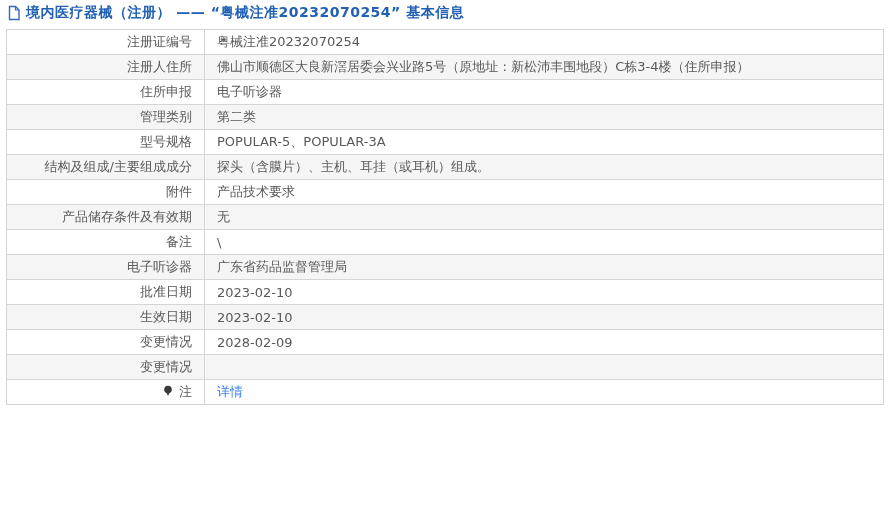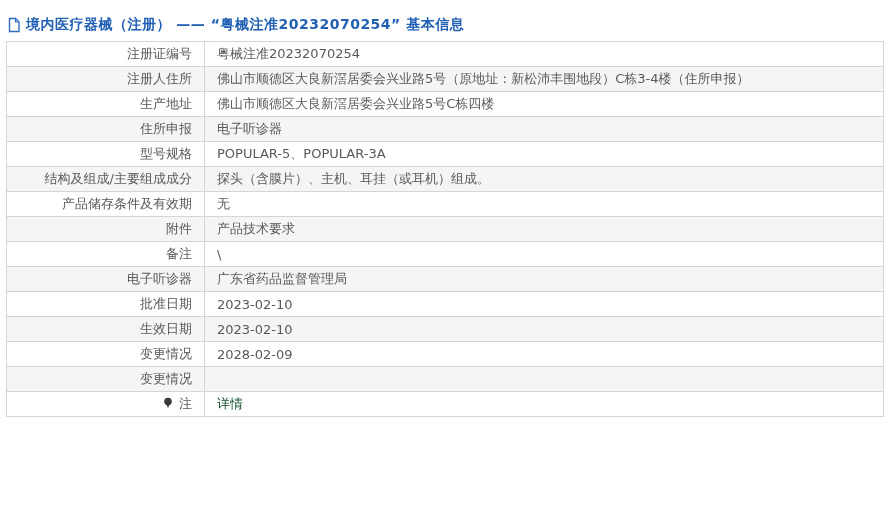--- a/index.html
+++ b/index.html
@@ -6,21 +6,21 @@
   html, body {
     width: 891px; height: 530px;
     background: #ffffff;
     font-family: "DejaVu Sans", "Liberation Sans", sans-serif;
     overflow: hidden;
   }
   .header {
     display: flex;
     align-items: center;
     gap: 5px;
-    padding: 16px 0 7px 7px;
+    padding: 4px 0 7px 7px;
     background: #ffffff;
   }
   .doc-icon { display: inline-flex; flex: 0 0 auto; }
   .page-title {
     color: #2160b4;
     font-size: 14px;
     font-weight: bold;
     letter-spacing: 0.5px;
     white-space: nowrap;
   }
@@ -40,21 +40,21 @@
     overflow: hidden;
     white-space: nowrap;
   }
   table.info-table td.label-cell {
     width: 198px;
     text-align: right;
   }
   table.info-table tr:nth-child(even) { background: #f5f5f5; }
   table.info-table tr:nth-child(odd)  { background: #ffffff; }
   .value-text.link {
-    color: #14532d;
+    color: #3b82f6;
     cursor: pointer;
   }
   .note-icon {
     display: inline-block;
     vertical-align: -1px;
     margin-right: 2px;
     line-height: 0;
   }
 </style>
 </head>
@@ -86,40 +86,40 @@
   <tr>
     <td class="label-cell">
       
       <span class="label-text">注册人住所</span>
     </td>
     <td class="value-cell">
       <span class="value-text">佛山市顺德区大良新滘居委会兴业路5号（原地址：新松沛丰围地段）C栋3-4楼（住所申报）</span>
     </td>
   </tr>
 
-  <tr>
-    <td class="label-cell">
-      
-      <span class="label-text">生产地址</span>
-    </td>
-    <td class="value-cell">
-      <span class="value-text">佛山市顺德区大良新滘居委会兴业路5号C栋四楼</span>
-    </td>
-  </tr>
 
   <tr>
     <td class="label-cell">
       
       <span class="label-text">住所申报</span>
     </td>
     <td class="value-cell">
       <span class="value-text">电子听诊器</span>
     </td>
   </tr>
 
+  <tr>
+    <td class="label-cell">
+      
+      <span class="label-text">管理类别</span>
+    </td>
+    <td class="value-cell">
+      <span class="value-text">第二类</span>
+    </td>
+  </tr>
 
   <tr>
     <td class="label-cell">
       
       <span class="label-text">型号规格</span>
     </td>
     <td class="value-cell">
       <span class="value-text">POPULAR-5、POPULAR-3A</span>
     </td>
   </tr>
@@ -131,34 +131,34 @@
     </td>
     <td class="value-cell">
       <span class="value-text">探头（含膜片）、主机、耳挂（或耳机）组成。</span>
     </td>
   </tr>
 
 
   <tr>
     <td class="label-cell">
       
+      <span class="label-text">附件</span>
+    </td>
+    <td class="value-cell">
+      <span class="value-text">产品技术要求</span>
+    </td>
+  </tr>
+
+  <tr>
+    <td class="label-cell">
+      
       <span class="label-text">产品储存条件及有效期</span>
     </td>
     <td class="value-cell">
       <span class="value-text">无</span>
-    </td>
-  </tr>
-
-  <tr>
-    <td class="label-cell">
-      
-      <span class="label-text">附件</span>
-    </td>
-    <td class="value-cell">
-      <span class="value-text">产品技术要求</span>
     </td>
   </tr>
 
 
   <tr>
     <td class="label-cell">
       
       <span class="label-text">备注</span>
     </td>
     <td class="value-cell">

